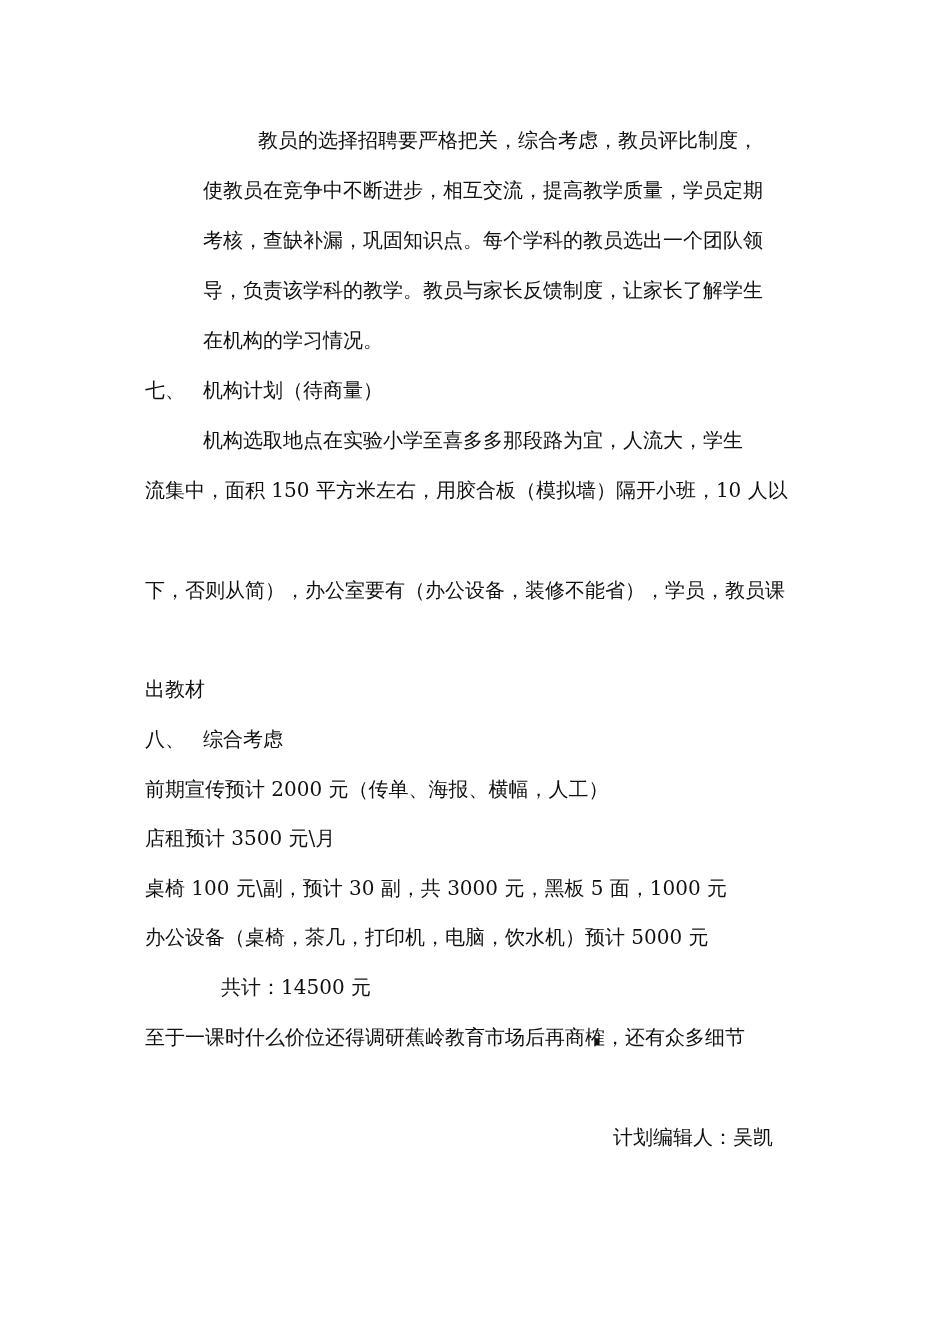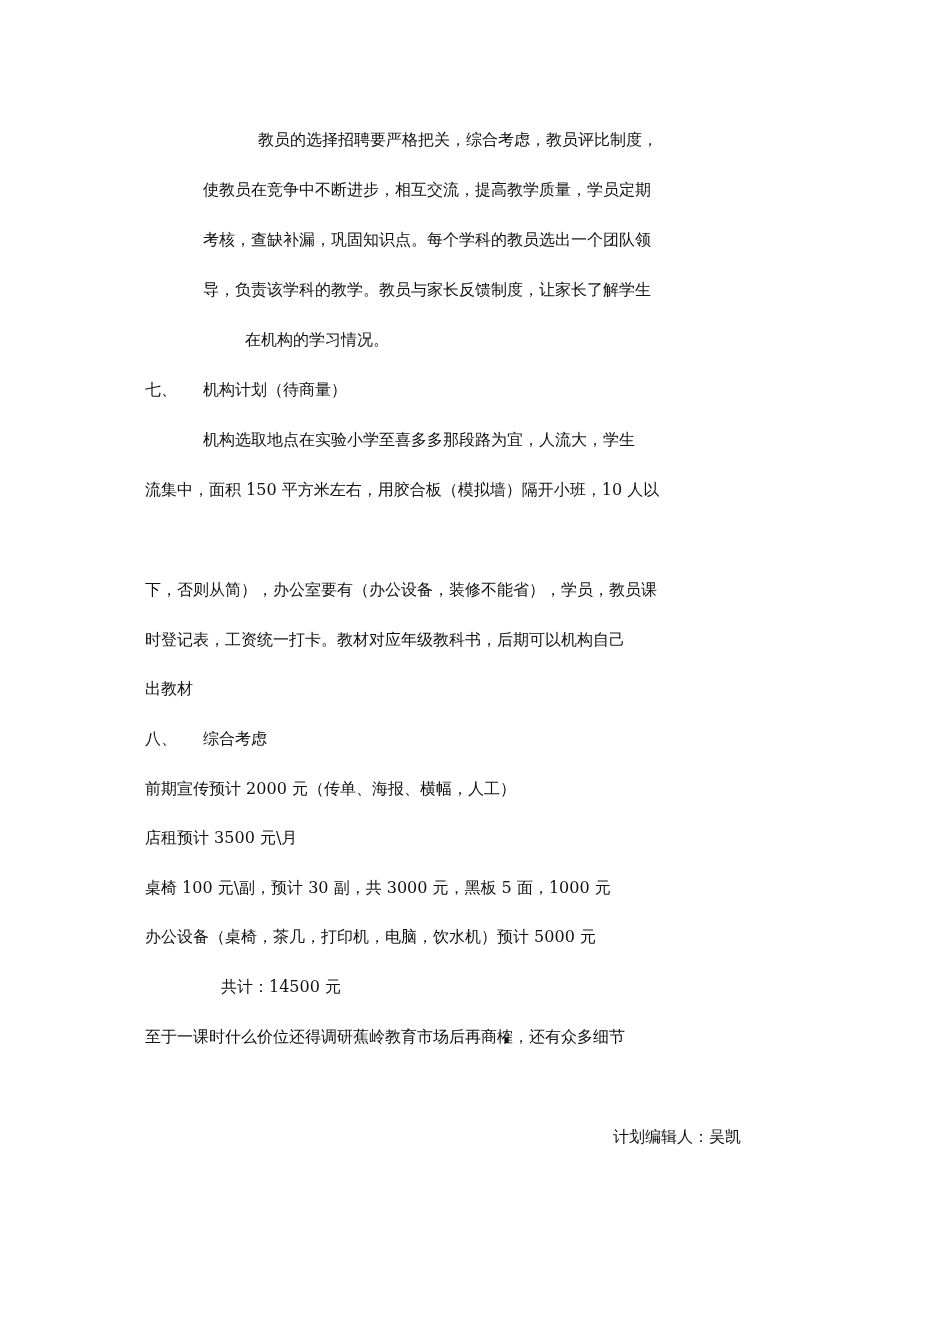--- a/index.html
+++ b/index.html
@@ -17,44 +17,43 @@
     }
     .page {
       position: absolute;
       left: 0; top: 0;
       width: 950px;
       height: 1344px;
       background: #ffffff;
     }
     .line {
       position: absolute;
-      font-size: 16px;
+      font-size: 20px;
       line-height: 24px;
       white-space: nowrap;
       letter-spacing: 0px;
     }
   </style>
 </head>
 <body>
 
 <div class="page">
 
   <div class="line" style="left:258px; top:128px;">教员的选择招聘要严格把关，综合考虑，教员评比制度，</div>
   <div class="line" style="left:203px; top:178px;">使教员在竞争中不断进步，相互交流，提高教学质量，学员定期</div>
   <div class="line" style="left:203px; top:228px;">考核，查缺补漏，巩固知识点。每个学科的教员选出一个团队领</div>
   <div class="line" style="left:203px; top:278px;">导，负责该学科的教学。教员与家长反馈制度，让家长了解学生</div>
-  <div class="line" style="left:203px; top:328px;margin-left:42px;">在机构的学习情况。</div>
+  <div class="line" style="left:203px; top:328px;">在机构的学习情况。</div>
 
   <div class="line" style="left:145px; top:378px;">七、</div>
   <div class="line" style="left:203px; top:378px;">机构计划（待商量）</div>
 
   <div class="line" style="left:203px; top:428px;">机构选取地点在实验小学至喜多多那段路为宜，人流大，学生</div>
   <div class="line" style="left:145px; top:478px;">流集中，面积 150 平方米左右，用胶合板（模拟墙）隔开小班，10 人以</div>
   <div class="line" style="left:145px; top:578px;">下，否则从简），办公室要有（办公设备，装修不能省），学员，教员课</div>
-  <div class="line" style="left:145px; top:628px;">时登记表，工资统一打卡。教材对应年级教科书，后期可以机构自己</div>
   <div class="line" style="left:145px; top:677px;">出教材</div>
 
   <div class="line" style="left:145px; top:727px;">八、</div>
   <div class="line" style="left:203px; top:727px;">综合考虑</div>
 
   <div class="line" style="left:145px; top:777px;">前期宣传预计 2000 元（传单、海报、横幅，人工）</div>
   <div class="line" style="left:145px; top:826px;">店租预计 3500 元\月</div>
   <div class="line" style="left:145px; top:876px;">桌椅 100 元\副，预计 30 副，共 3000 元，黑板 5 面，1000 元</div>
   <div class="line" style="left:145px; top:925px;">办公设备（桌椅，茶几，打印机，电脑，饮水机）预计 5000 元</div>
   <div class="line" style="left:221px; top:975px;">共计：14500 元</div>

